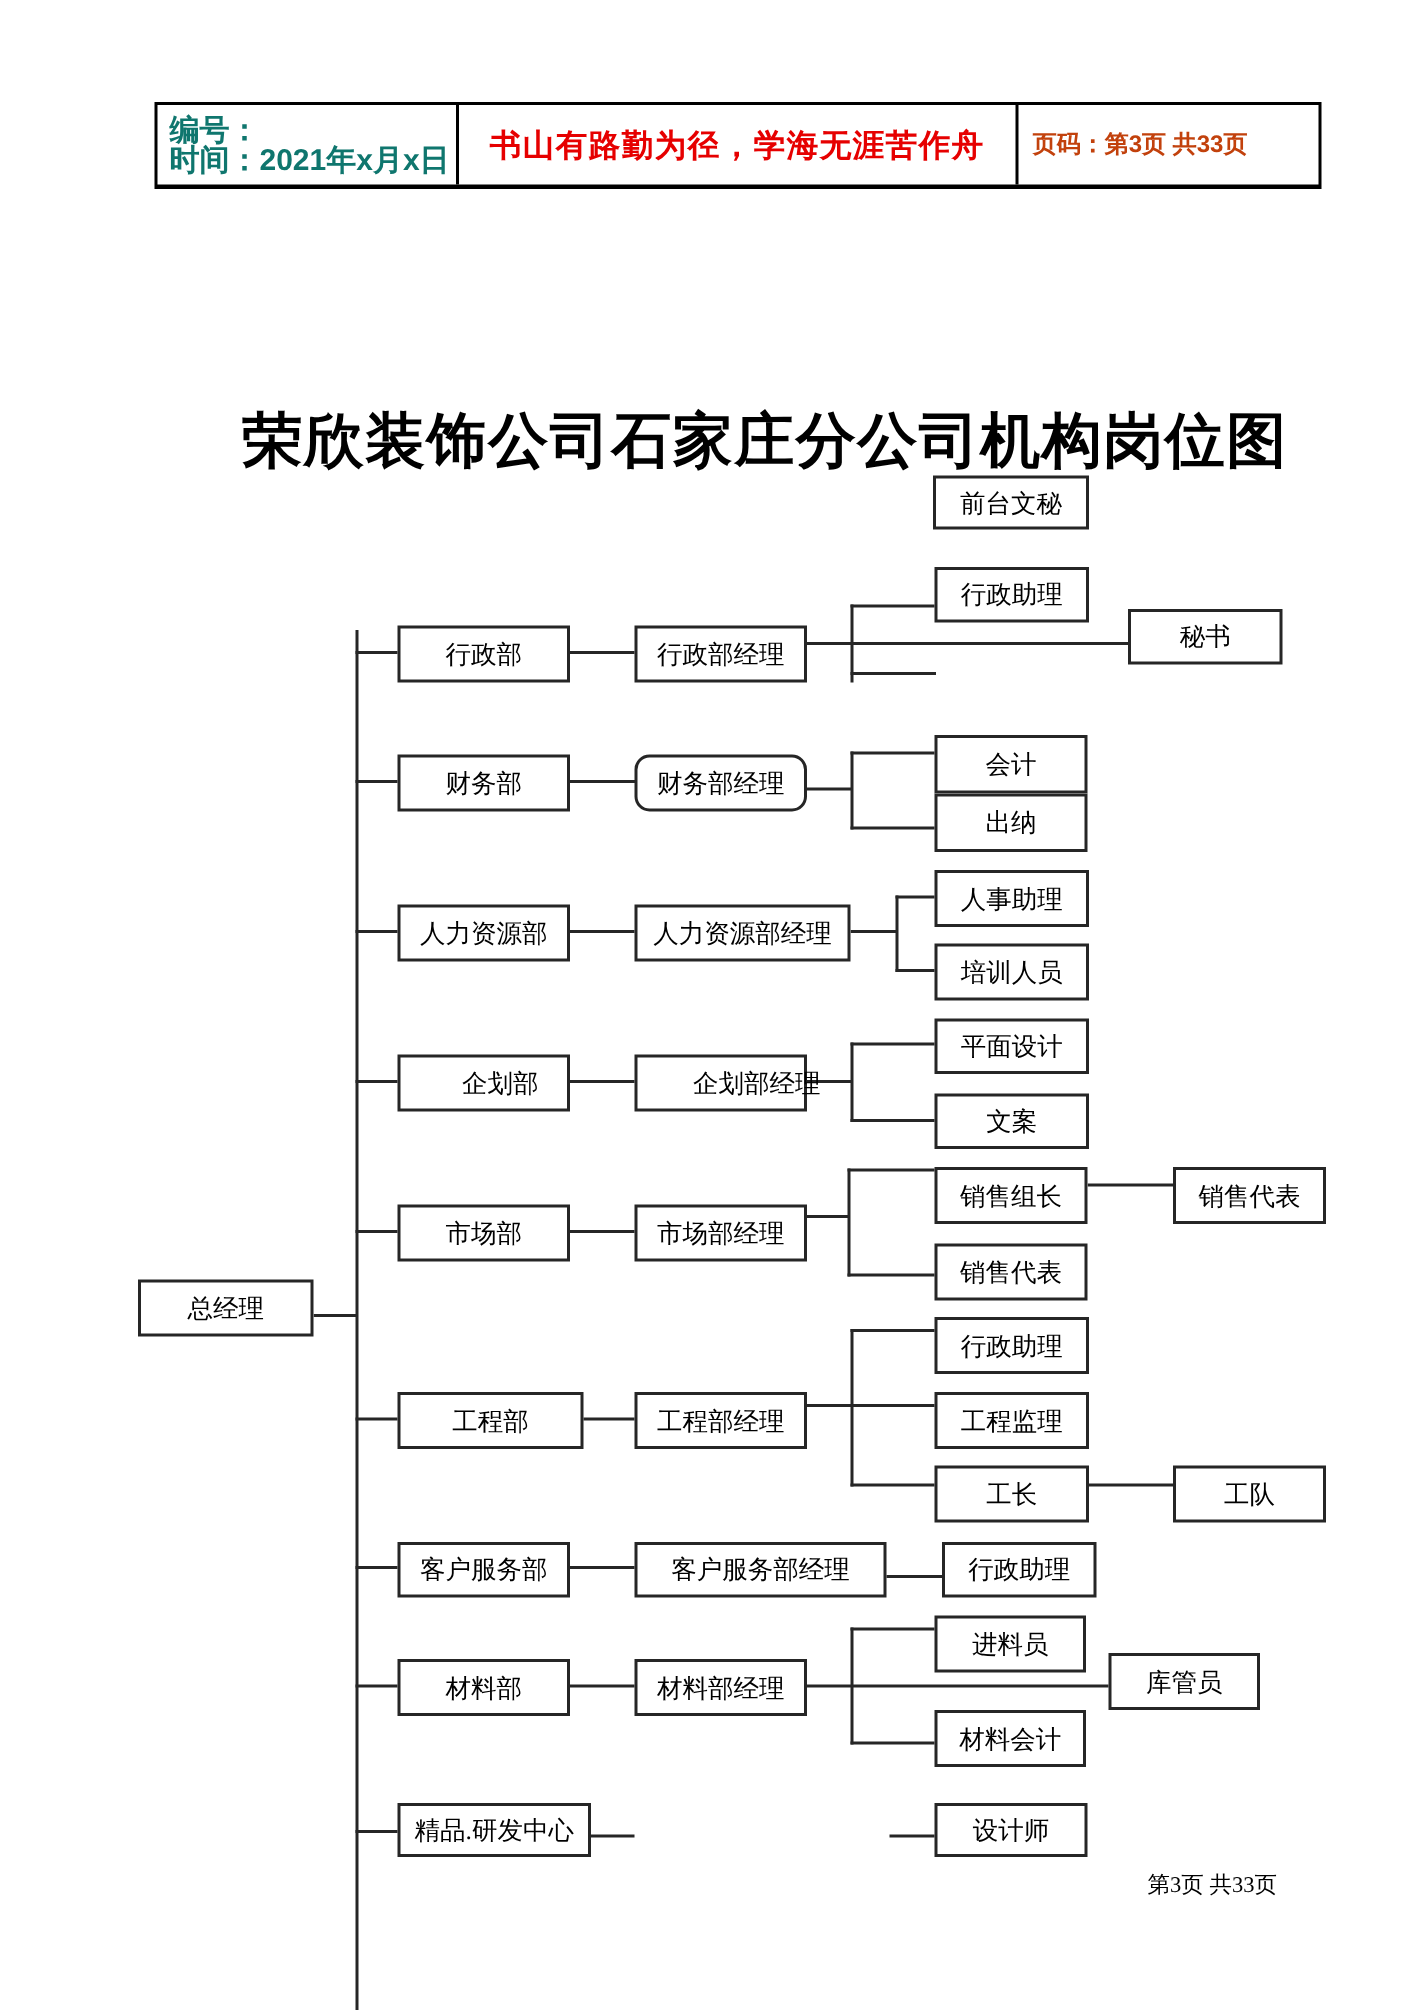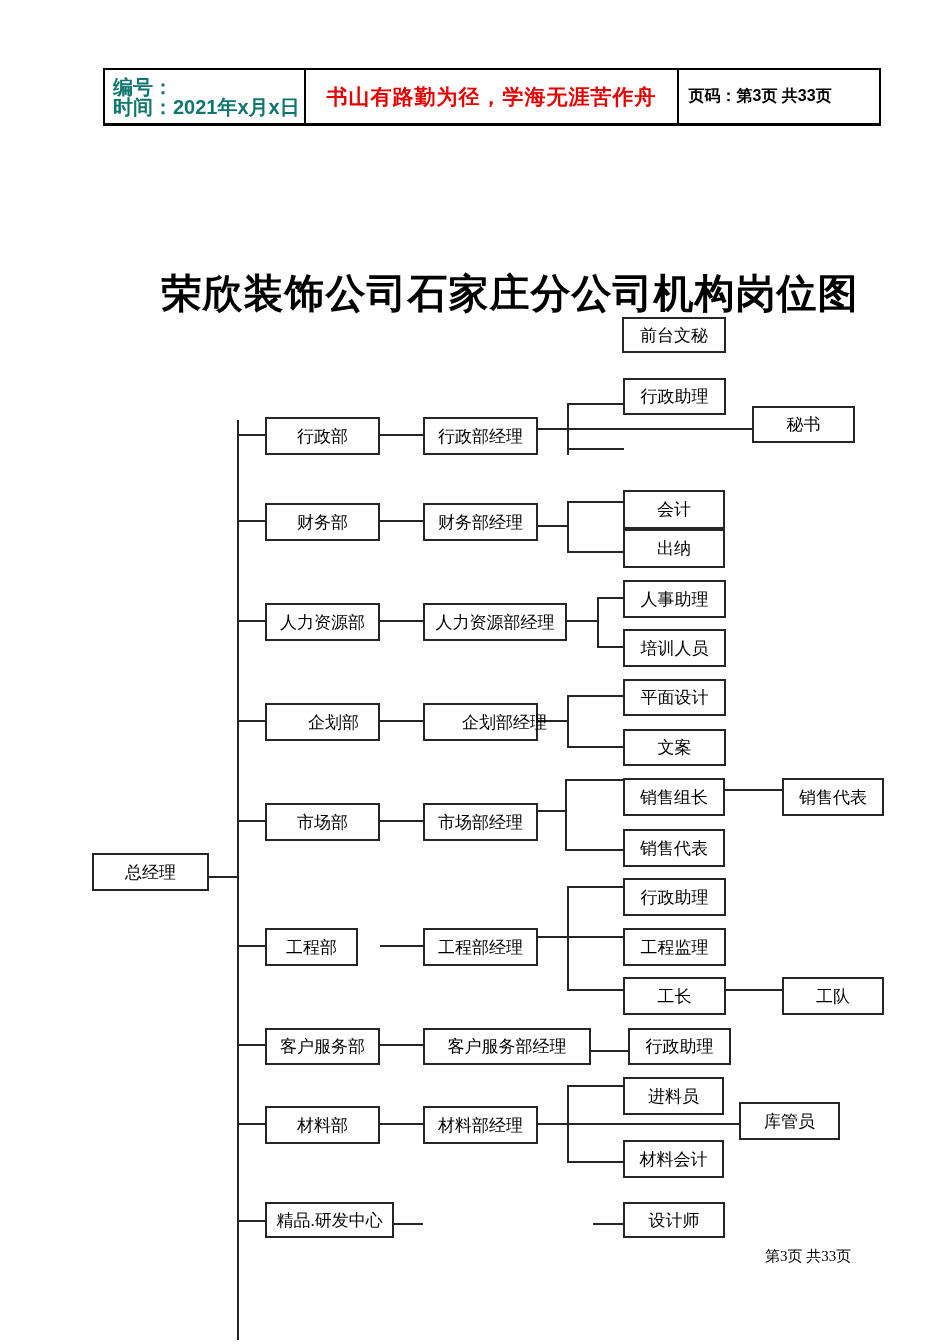--- a/index.html
+++ b/index.html
@@ -8,21 +8,21 @@
   
   #header-table{position:absolute;left:103px;top:68px;width:778px;height:58px;
     border-top:2px solid #000;border-bottom:3px solid #000;border-left:2px solid #000;border-right:2px solid #000;
     display:flex;box-sizing:border-box;font-family:"Liberation Sans",sans-serif;}
   .hcell{box-sizing:border-box;height:100%;display:flex;}
   .hcell.c1{width:202px;border-right:2px solid #000;flex-direction:column;justify-content:center;padding-left:8px;}
   .hcell.c2{width:373px;border-right:2px solid #000;align-items:center;justify-content:center;}
   .hcell.c3{width:201px;align-items:center;padding-left:10px;}
   .hline{font-size:20px;font-weight:bold;line-height:20px;color:#0f766e;}
   #slogan{font-size:21px;font-weight:bold;color:#e60000;letter-spacing:1px;white-space:nowrap;}
-  #pageno{font-size:16px;font-weight:bold;color:#000000;white-space:nowrap;}
+  #pageno{font-size:16px;font-weight:bold;color:#c2410c;white-space:nowrap;}
   
   #doc-title{position:absolute;left:70px;top:266px;width:880px;margin:0;text-align:center;
     font-size:40px;font-weight:bold;letter-spacing:1px;color:#000;font-family:"Liberation Serif",serif;white-space:nowrap;}
   
   #orgchart{position:absolute;left:0;top:0;width:950px;height:1344px;}
   .node{position:absolute;box-sizing:border-box;border:2px solid #262626;background:#fff;
     display:flex;align-items:center;justify-content:center;font-size:17px;color:#000;
     white-space:nowrap;z-index:2;font-family:"Liberation Serif",serif;}
   .cline{position:absolute;background:#262626;z-index:1;}
   .cline.h{height:2px;}
@@ -104,37 +104,37 @@
       <div class="cline h" style="left: 237px; top: 1220px; width: 29px;"></div>
       <div class="cline h" style="left: 394px; top: 1223px; width: 29px;"></div>
       <div class="cline h" style="left: 593px; top: 1223px; width: 31px;"></div>
       <div class="node" style="left: 92px; top: 853px; width: 117px; height: 38px;">总经理</div>
       <div class="node" style="left: 265px; top: 417px; width: 115px; height: 38px;">行政部</div>
       <div class="node" style="left: 423px; top: 417px; width: 115px; height: 38px;">行政部经理</div>
       <div class="node" style="left: 622px; top: 317px; width: 104px; height: 36px;">前台文秘</div>
       <div class="node" style="left: 623px; top: 378px; width: 103px; height: 37px;">行政助理</div>
       <div class="node" style="left: 752px; top: 406px; width: 103px; height: 37px;">秘书</div>
       <div class="node" style="left: 265px; top: 503px; width: 115px; height: 38px;">财务部</div>
-      <div class="node" style="left: 423px; top: 503px; width: 115px; height: 38px;">财务部经理</div>
+      <div class="node" style="left: 423px; top: 503px; width: 115px; height: 38px; border-radius: 10px;">财务部经理</div>
       <div class="node" style="left: 623px; top: 490px; width: 102px; height: 39px;">会计</div>
       <div class="node" style="left: 623px; top: 529px; width: 102px; height: 39px;">出纳</div>
       <div class="node" style="left: 265px; top: 603px; width: 115px; height: 38px;">人力资源部</div>
       <div class="node" style="left: 423px; top: 603px; width: 144px; height: 38px;">人力资源部经理</div>
       <div class="node" style="left: 623px; top: 580px; width: 103px; height: 38px;">人事助理</div>
       <div class="node" style="left: 623px; top: 629px; width: 103px; height: 38px;">培训人员</div>
       <div class="node" style="left: 265px; top: 703px; width: 115px; height: 38px; padding-left: 22px;">企划部</div>
       <div class="node" style="left: 423px; top: 703px; width: 115px; height: 38px; padding-left: 48px;">企划部经理</div>
       <div class="node" style="left: 623px; top: 679px; width: 103px; height: 37px;">平面设计</div>
       <div class="node" style="left: 623px; top: 729px; width: 103px; height: 37px;">文案</div>
       <div class="node" style="left: 265px; top: 803px; width: 115px; height: 38px;">市场部</div>
       <div class="node" style="left: 423px; top: 803px; width: 115px; height: 38px;">市场部经理</div>
       <div class="node" style="left: 623px; top: 778px; width: 102px; height: 38px;">销售组长</div>
       <div class="node" style="left: 782px; top: 778px; width: 102px; height: 38px;">销售代表</div>
       <div class="node" style="left: 623px; top: 829px; width: 102px; height: 38px;">销售代表</div>
-      <div class="node" style="left: 265px; top: 928px; width: 93px; height: 38px;">工程部</div>
+      <div class="node" style="left: 265px; top: 928px; width: 124px; height: 38px;">工程部</div>
       <div class="node" style="left: 423px; top: 928px; width: 115px; height: 38px;">工程部经理</div>
       <div class="node" style="left: 623px; top: 878px; width: 103px; height: 38px;">行政助理</div>
       <div class="node" style="left: 623px; top: 928px; width: 103px; height: 38px;">工程监理</div>
       <div class="node" style="left: 623px; top: 977px; width: 103px; height: 38px;">工长</div>
       <div class="node" style="left: 782px; top: 977px; width: 102px; height: 38px;">工队</div>
       <div class="node" style="left: 265px; top: 1028px; width: 115px; height: 37px;">客户服务部</div>
       <div class="node" style="left: 423px; top: 1028px; width: 168px; height: 37px;">客户服务部经理</div>
       <div class="node" style="left: 628px; top: 1028px; width: 103px; height: 37px;">行政助理</div>
       <div class="node" style="left: 265px; top: 1106px; width: 115px; height: 38px;">材料部</div>
       <div class="node" style="left: 423px; top: 1106px; width: 115px; height: 38px;">材料部经理</div>

